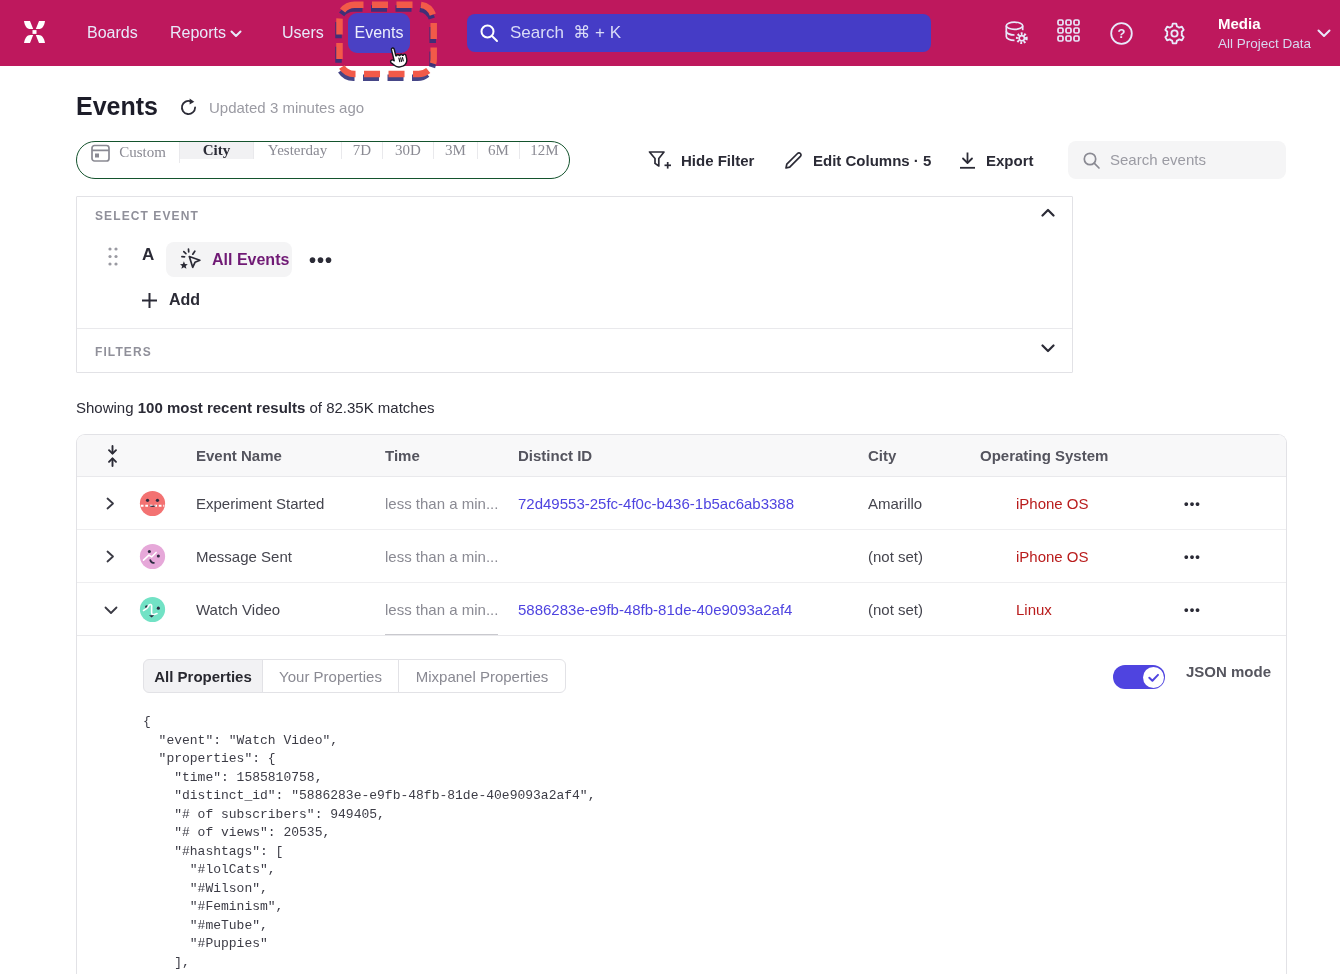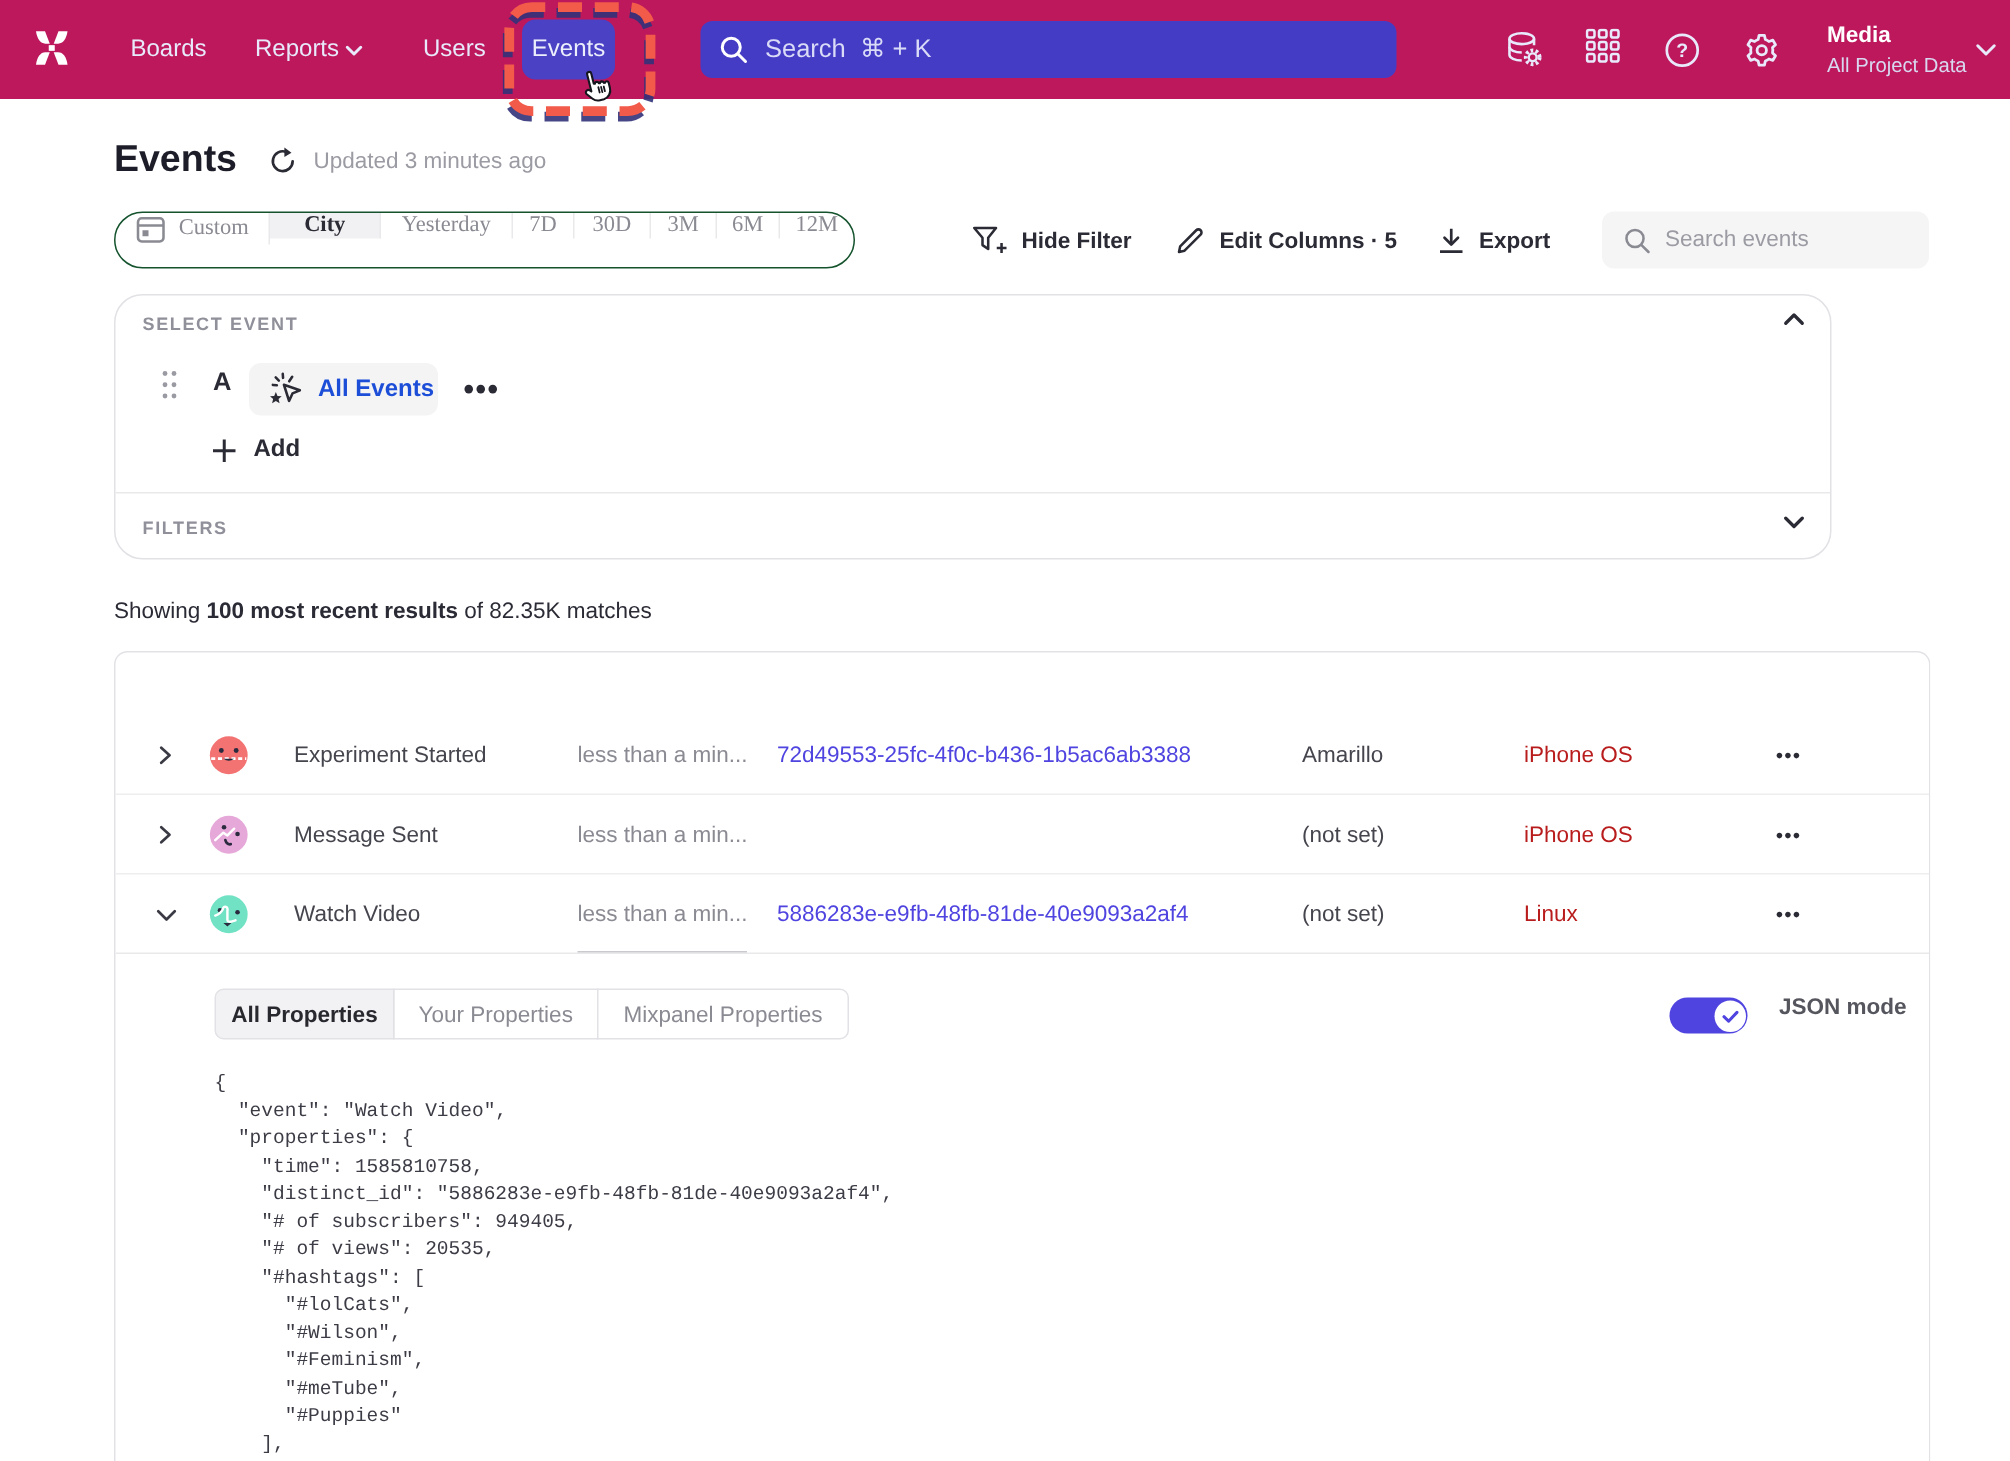--- a/index.html
+++ b/index.html
@@ -42,36 +42,36 @@
   font-size:15px; font-weight:700; color:#2b2b36; }
 .tbtn svg { margin-right:9px; }
 .b-filter { left:648px; }
 .b-cols { left:783px; }
 .b-export { left:958px; }
 .sev { position:absolute; left:1068px; top:141px; width:218px; height:38px;
   background:#f5f5f6; border-radius:8px; }
 .sev .mag { position:absolute; left:14px; top:10px; }
 .sev .txt { position:absolute; left:42px; top:0; line-height:38px; font-size:15px; color:#9b9ba3; }
 
-.panel { position:absolute; left:76px; top:196px; width:1145px; height:177px;
-  border:1px solid #e2e2e6; border-radius:19px; }
+.panel { position:absolute; left:76px; top:196px; width:997px; height:177px;
+  border:1px solid #e2e2e6; border-radius:1px; }
 .pl-label { position:absolute; font-size:12px; font-weight:700; letter-spacing:1.1px;
   color:#90909a; }
 .se-label { left:18px; top:12px; }
 .fl-label { left:18px; top:148px; }
 .p-chev-u { position:absolute; right:17px; top:11px; }
 .p-chev-d { position:absolute; right:17px; top:147px; }
 .p-div { position:absolute; left:0; top:131px; width:100%; border-top:1px solid #e9e9ec; }
 .drag { position:absolute; left:31px; top:50px; }
 .letterA { position:absolute; left:65px; top:48px; font-size:17px; font-weight:700; color:#2b2b36; }
 .chip { position:absolute; left:89px; top:45px; width:126px; height:35px; background:#f4f4f5;
   border-radius:8px; }
 .chip svg { position:absolute; left:13px; top:6px; }
 .chip .t { position:absolute; left:46px; top:0; line-height:35px; font-size:16px;
-  font-weight:700; color:#1d4ed8; }
+  font-weight:700; color:#701a75; }
 .dots3 { position:absolute; left:232px; top:52px; font-size:20px; font-weight:700;
   color:#2b2b36; letter-spacing:1px; }
 .addrow { position:absolute; left:64px; top:94px; display:flex; align-items:center;
   font-size:16px; font-weight:700; color:#2b2b36; }
 .addrow svg { margin-right:11px; }
 
 .showing { position:absolute; left:76px; top:399px; font-size:15px; color:#2b2b36; }
 
 .table { position:absolute; left:76px; top:434px; width:1211px; height:540px;
   border:1px solid #e2e2e6; border-radius:9px 9px 0 0; border-bottom:none; overflow:hidden; }
@@ -270,20 +270,35 @@
   <div class="p-div"></div>
   <div class="pl-label fl-label">FILTERS</div>
   <svg class="p-chev-d" width="14" height="9" viewBox="0 0 14 9">
       <path d="M1.5,1.5 L7,7 L12.5,1.5" fill="none" stroke="#2b2b36" stroke-width="2.2" stroke-linecap="round" stroke-linejoin="round"></path>
     </svg>
 </div>
 
 <div class="showing">Showing <b>100 most recent results</b> of 82.35K matches</div>
 
 <div class="table">
+  <div class="thead">
+    <svg style="position:absolute;left:29px;top:10px" width="13" height="22" viewBox="0 0 13 22">
+      <g stroke="#2b2b36" stroke-width="1.9" fill="none" stroke-linecap="round" stroke-linejoin="round">
+        <line x1="6.5" y1="1" x2="6.5" y2="8.2"></line>
+          <path d="M3,5.2 L6.5,8.7 L10,5.2"></path>
+        <line x1="6.5" y1="21" x2="6.5" y2="13.8"></line>
+          <path d="M3,16.8 L6.5,13.3 L10,16.8"></path>
+      </g>
+    </svg>
+    <div class="th" style="left:119px">Event Name</div>
+    <div class="th" style="left:308px">Time</div>
+    <div class="th" style="left:441px">Distinct ID</div>
+    <div class="th" style="left:791px">City</div>
+    <div class="th" style="left:903px">Operating System</div>
+  </div>
   <div class="row r1">
     <svg class="rchev" width="9" height="13" viewBox="0 0 9 13">
         <path d="M1.5,1.5 L7,6.5 L1.5,11.5" fill="none" stroke="#3a3a44" stroke-width="1.8" stroke-linecap="round" stroke-linejoin="round"></path>
       </svg>
     <svg class="avatar" width="27" height="27" viewBox="0 0 30 30">
       <circle cx="15" cy="15" r="14" fill="#f37272"></circle>
       <circle cx="9.5" cy="11.5" r="1.8" fill="#2b2b40"></circle>
         <circle cx="20.5" cy="11.5" r="1.8" fill="#2b2b40"></circle>
       <line x1="2" y1="17.5" x2="28" y2="17.5" stroke="#fff" stroke-width="2" stroke-dasharray="3 2"></line>
       <path d="M11,17.5 Q15,20.5 19,17.5" fill="#2b2b40"></path>

